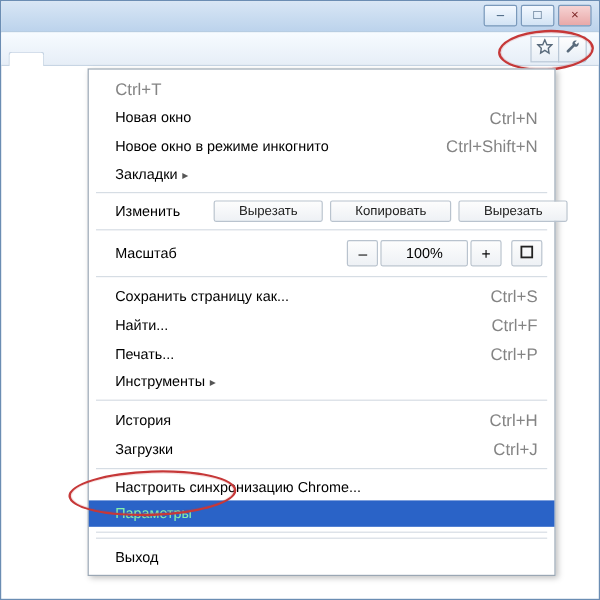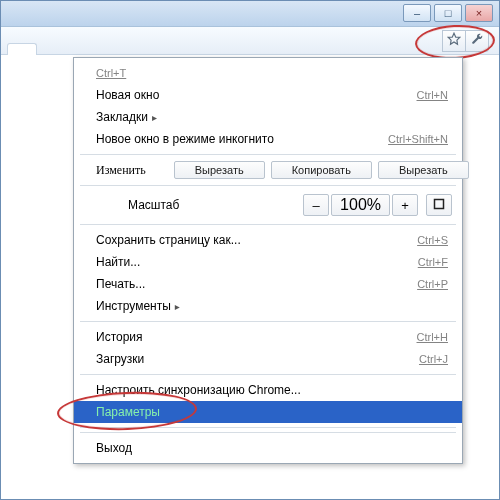--- a/index.html
+++ b/index.html
@@ -104,71 +104,70 @@
     display: flex;
     align-items: center;
     justify-content: space-between;
     padding: 4px 14px 4px 22px;
     color: #000;
     cursor: default;
     min-height: 22px;
   }
   .menu-item .shortcut {
     color: #848484;
-    font-size: 11px;
-    text-decoration: underline;
+    font-size: 14px;
   }
   .menu-item.selected {
     background: #2a63c7;
     color: #86efac;
   }
   .menu-sep {
     height: 1px;
     background: #d6dde4;
     margin: 4px 6px;
   }
   .edit-row {
     display: flex;
     align-items: center;
     padding: 2px 10px 2px 22px;
     gap: 6px;
   }
-  .edit-row .label { flex: 0 0 auto; margin-right: 16px; font-family: Liberation Serif, serif;}
+  .edit-row .label { flex: 0 0 auto; margin-right: 16px;}
   .ed-btn {
     border: 1px solid #b9c3ce;
     background: linear-gradient(#fdfdfd,#eef1f5);
     padding: 2px 20px;
     font-size: 11px;
     border-radius: 2px;
     color:#222;
     cursor: default;
   }
   .zoom-row {
     display: flex;
     align-items: center;
     padding: 4px 10px 4px 22px;
     gap: 0;
   }
-  .zoom-row .zlabel { margin-right: auto; margin-left: 32px; }
+  .zoom-row .zlabel { margin-right: auto; }
   .zoom-btn {
     border: 1px solid #b9c3ce;
     background: linear-gradient(#fdfdfd,#eef1f5);
     width: 26px; height: 22px;
     font-size: 13px;
     display: flex; align-items: center; justify-content: center;
     border-radius: 2px;
     margin-left: 2px;
     cursor: default;
   }
   .zoom-val {
     border: 1px solid #b9c3ce;
     background: linear-gradient(#fdfdfd,#eef1f5);
     height: 22px;
-    padding: 0 8px;
-    font-size: 16px;
+    padding: 0 20px;
+    font-size: 12px;
     display:flex;align-items:center;
     margin-left:2px;
     border-radius:2px;
   }
   .zoom-full {
     border: 1px solid #b9c3ce;
     background: linear-gradient(#fdfdfd,#eef1f5);
     width: 26px; height: 22px;
     display: flex; align-items: center; justify-content: center;
     margin-left: 8px;
@@ -212,26 +211,26 @@
   <div class="menu">
 
     <div class="menu-item">
       <span class="shortcut">Ctrl+T</span>
     </div>
     <div class="menu-item">
       <span>Новая окно</span>
       <span class="shortcut">Ctrl+N</span>
     </div>
     <div class="menu-item">
-      <span><span>Закладки</span><span class="arrow">▸</span></span>
-      <span></span>
-    </div>
-    <div class="menu-item">
       <span>Новое окно в режиме инкогнито</span>
       <span class="shortcut">Ctrl+Shift+N</span>
+    </div>
+    <div class="menu-item">
+      <span><span>Закладки</span><span class="arrow">▸</span></span>
+      <span></span>
     </div>
 
     <div class="menu-sep"></div>
 
     <div class="edit-row">
       <span class="label">Изменить</span>
       <span style="flex:1"></span>
       <button class="ed-btn">Вырезать</button>
       <button class="ed-btn">Копировать</button>
       <button class="ed-btn">Вырезать</button>

